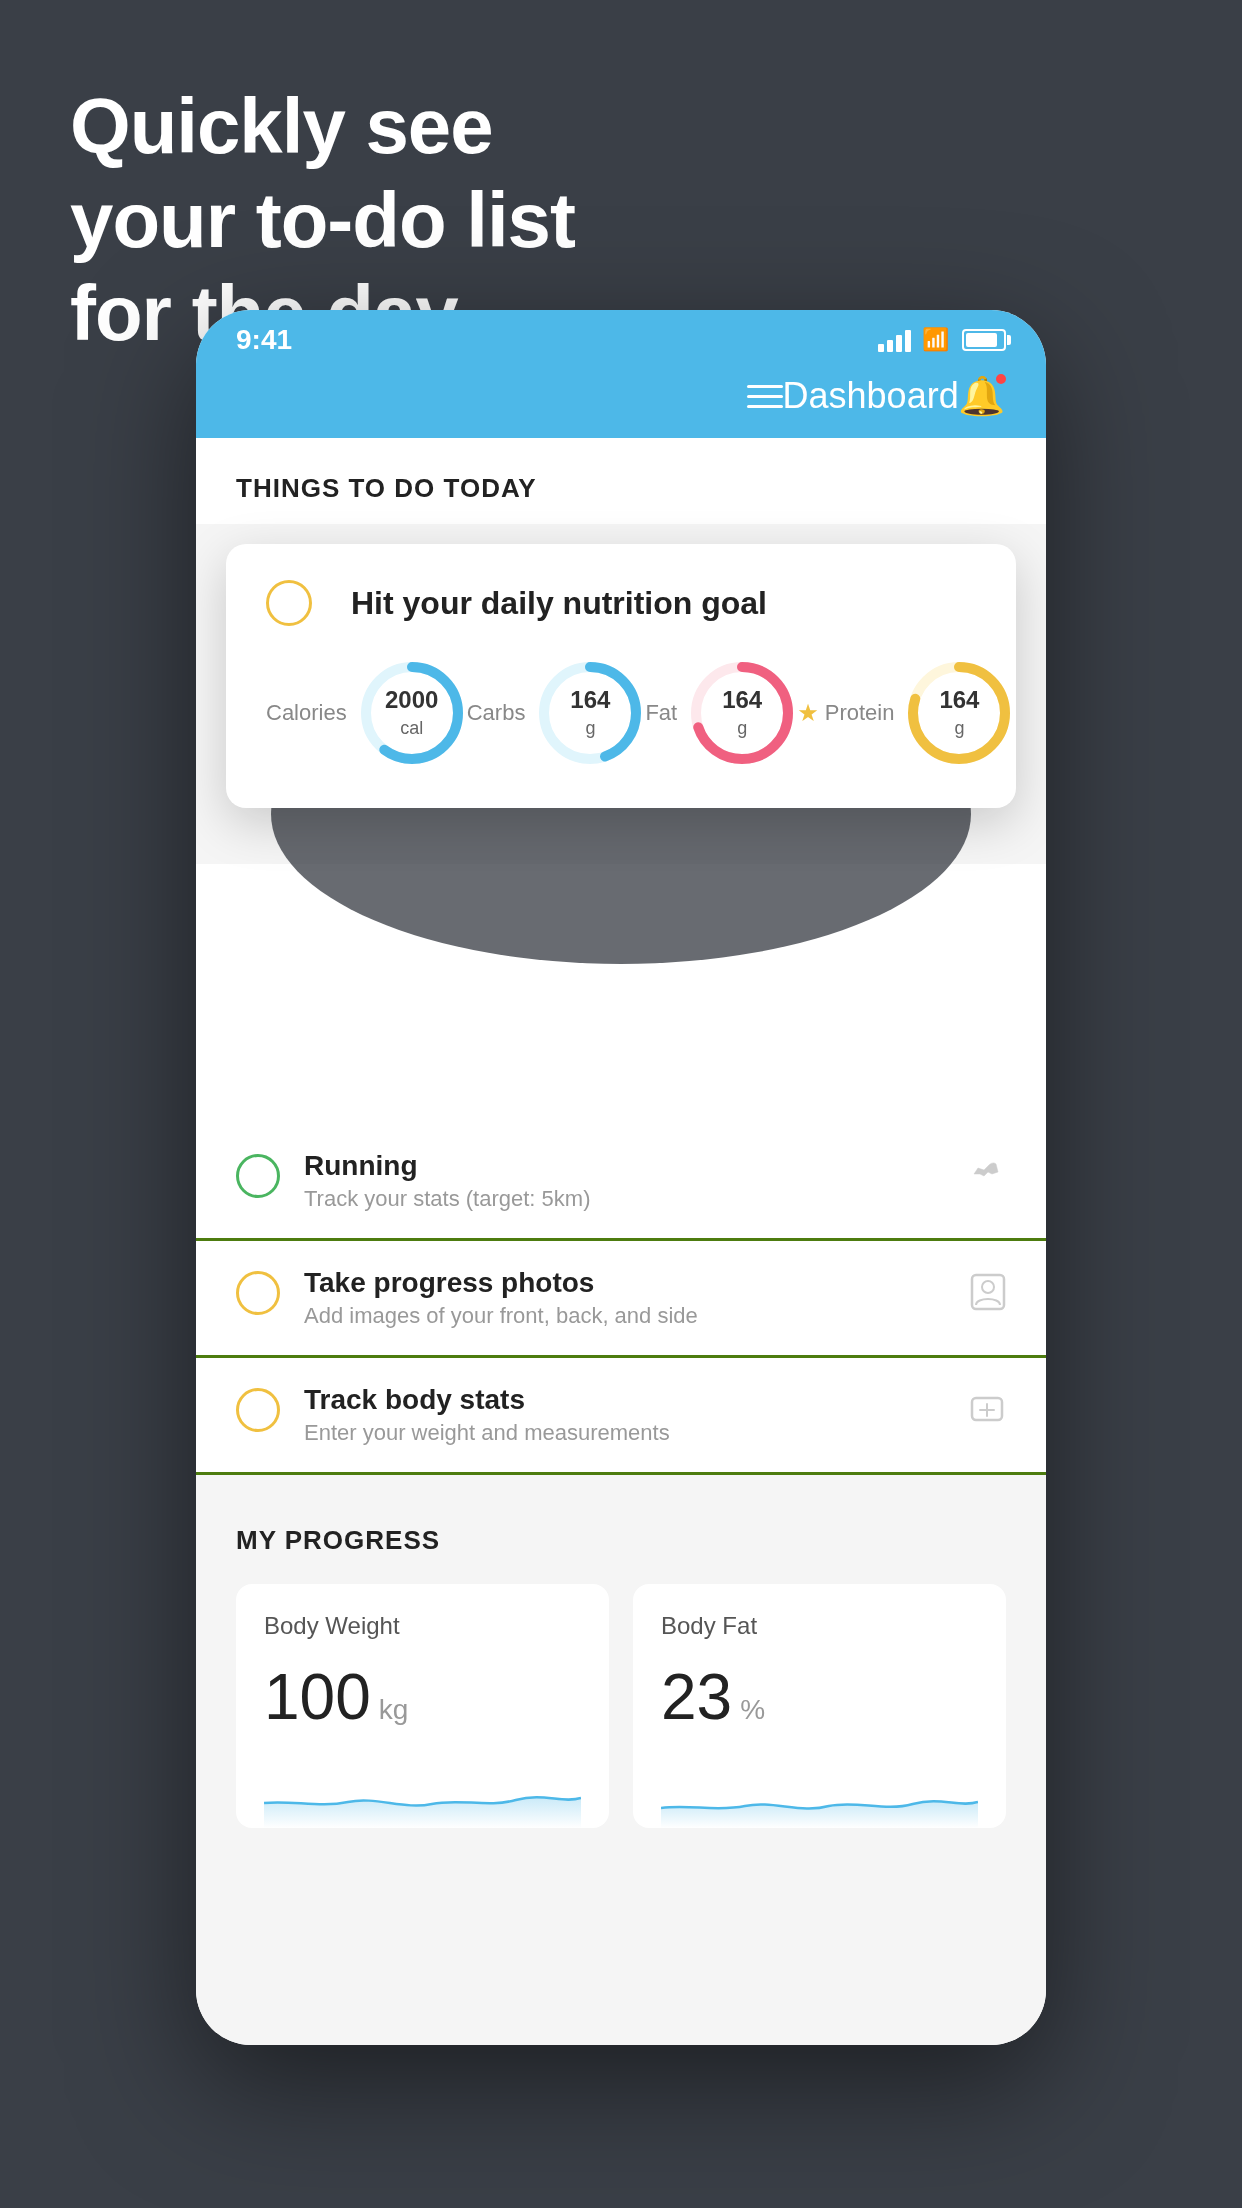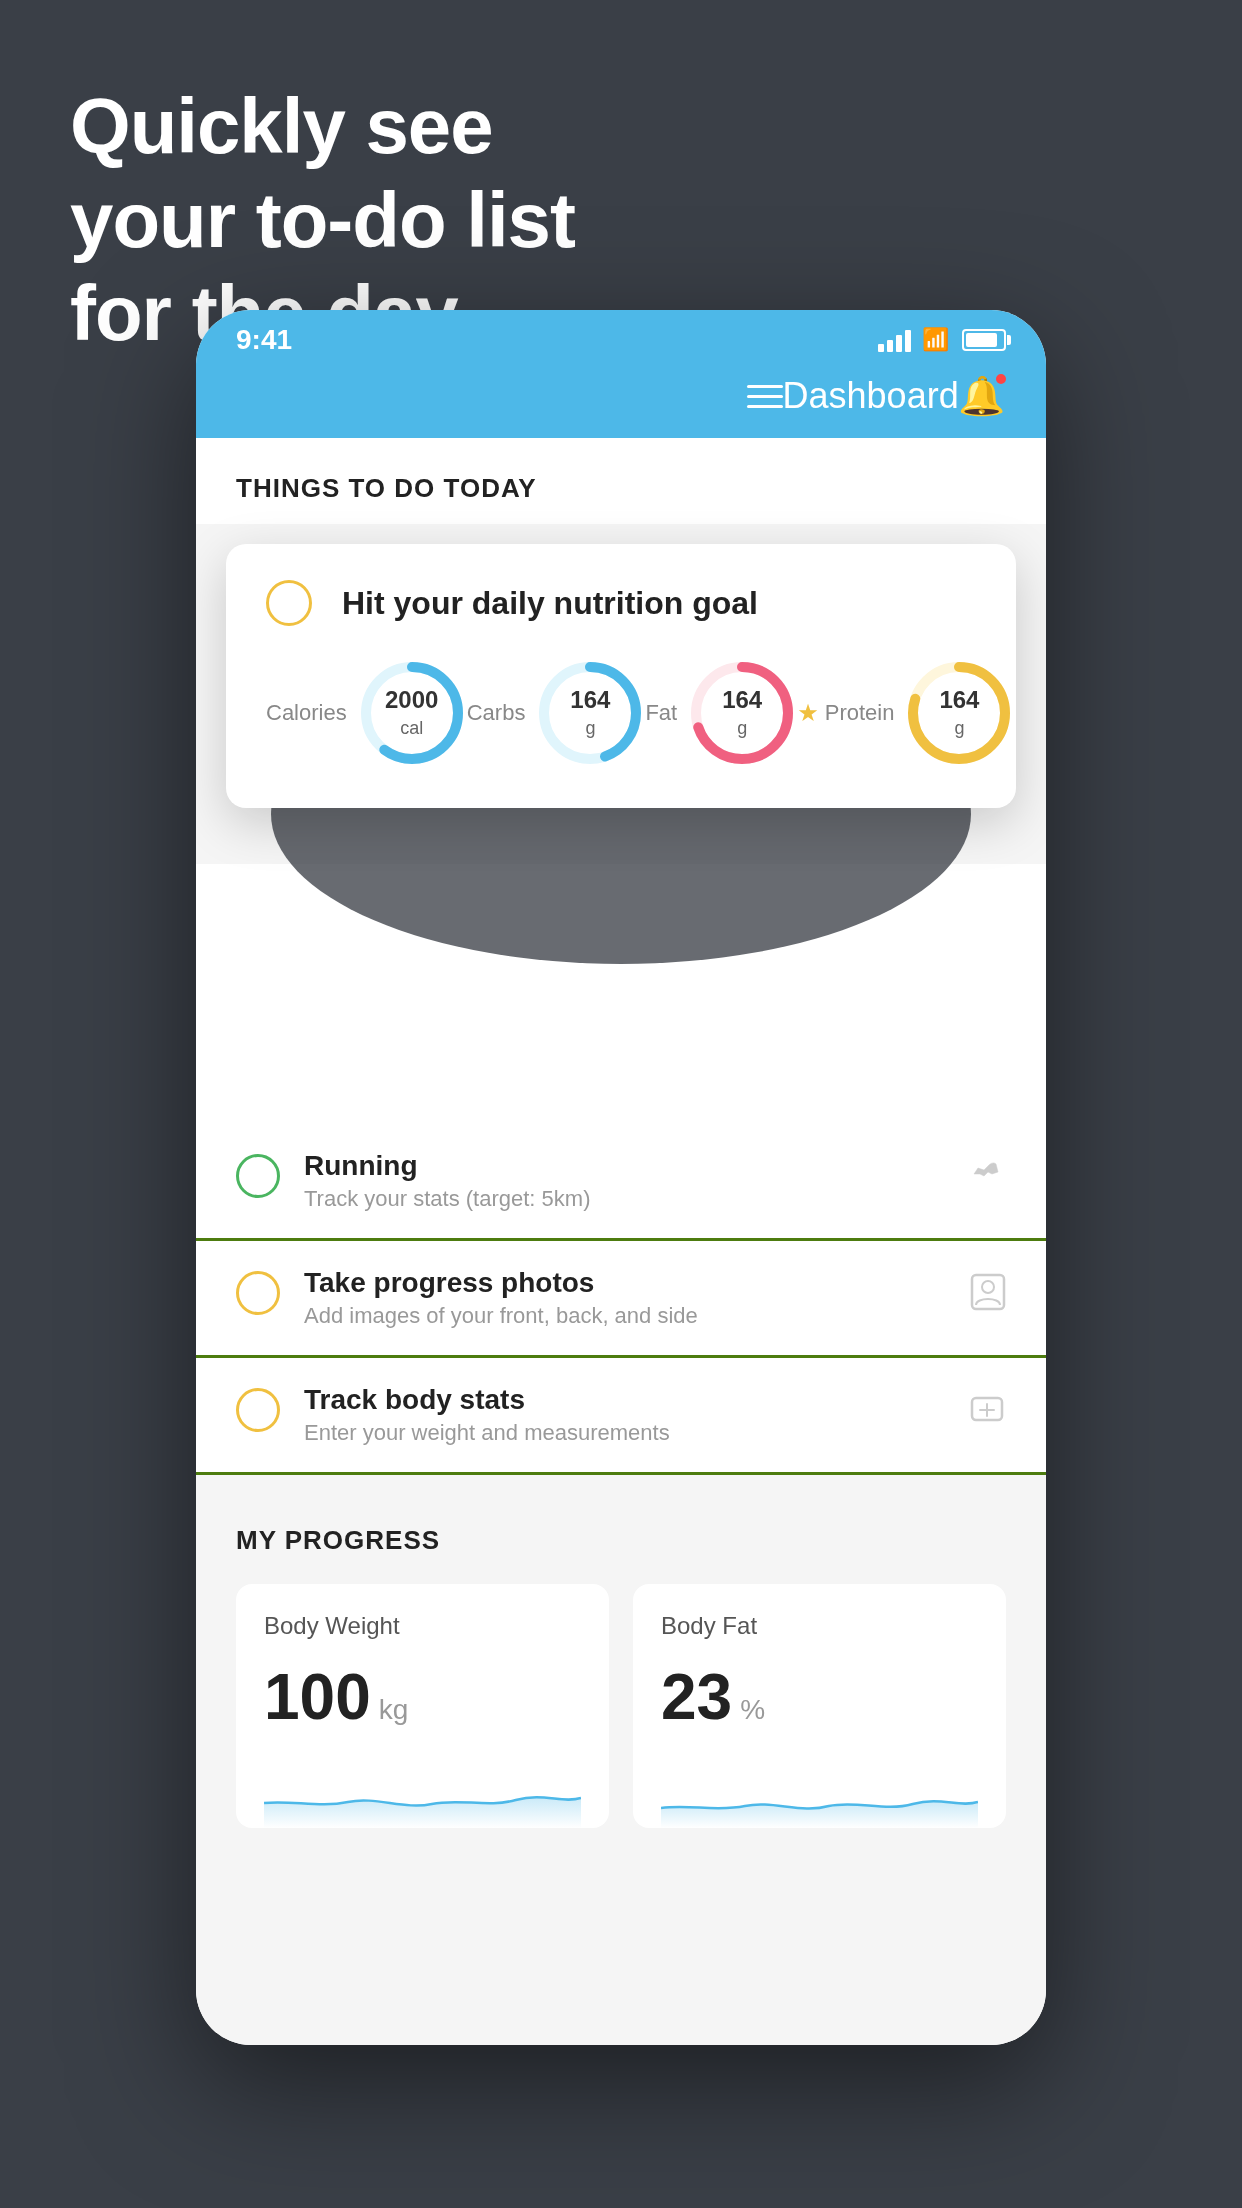--- a/index.html
+++ b/index.html
@@ -189,21 +189,21 @@
       background: white;
       border-radius: 20px;
       padding: 36px 40px 40px;
       box-shadow: 0 15px 50px rgba(0,0,0,0.18);
       z-index: 10;
     }
 
     .card-header-row {
       display: flex;
       align-items: center;
-      gap: 30px;
+      gap: 39px;
       margin-bottom: 32px;
     }
 
     .circle-checkbox {
       width: 46px;
       height: 46px;
       border-radius: 50%;
       border: 3px solid #f0c040;
       flex-shrink: 0;
     }
@@ -367,21 +367,21 @@
 
     .progress-value {
       display: flex;
       align-items: baseline;
       gap: 8px;
       margin-bottom: 24px;
     }
 
     .progress-number {
       font-size: 64px;
-      font-weight: 700;
+      font-weight: 400;
       color: #222;
     }
 
     .progress-unit {
       font-size: 28px;
       color: #999;
     }
 
     
     .sparkline-container {

